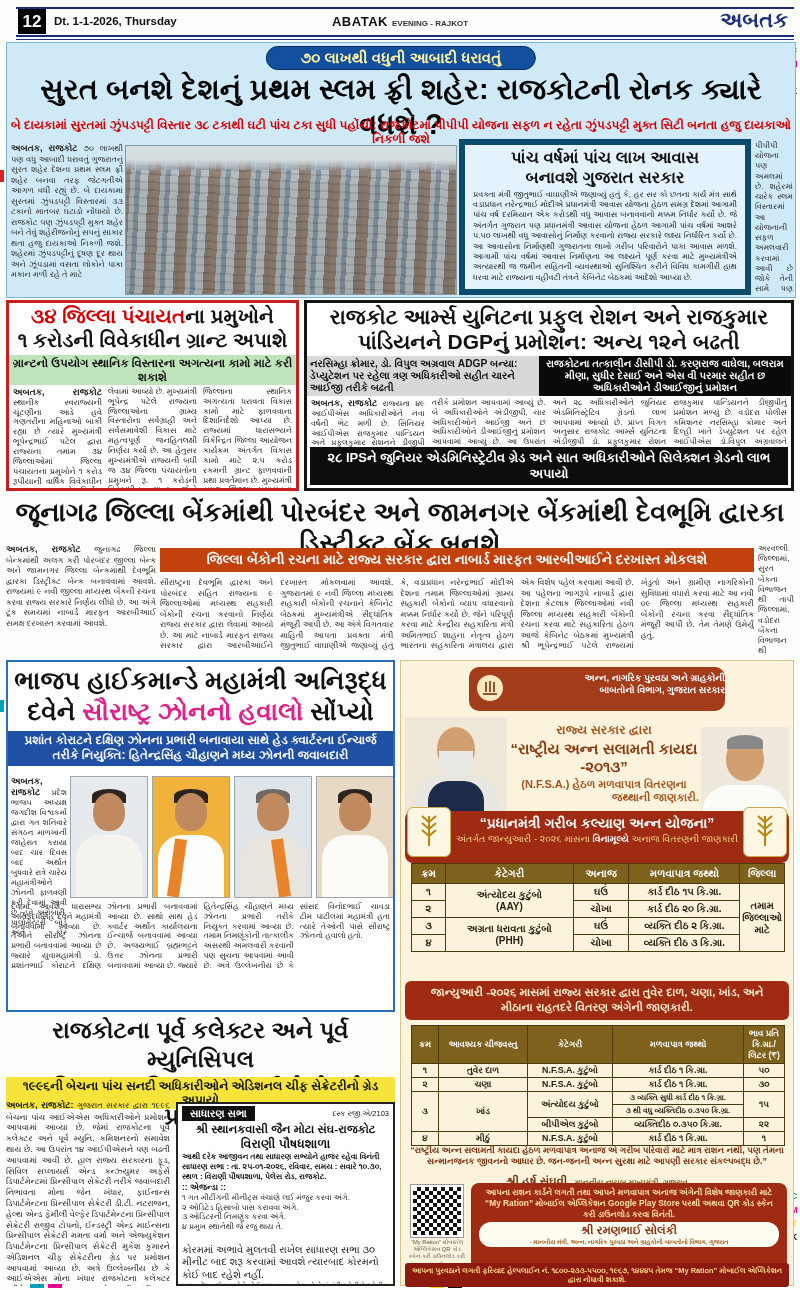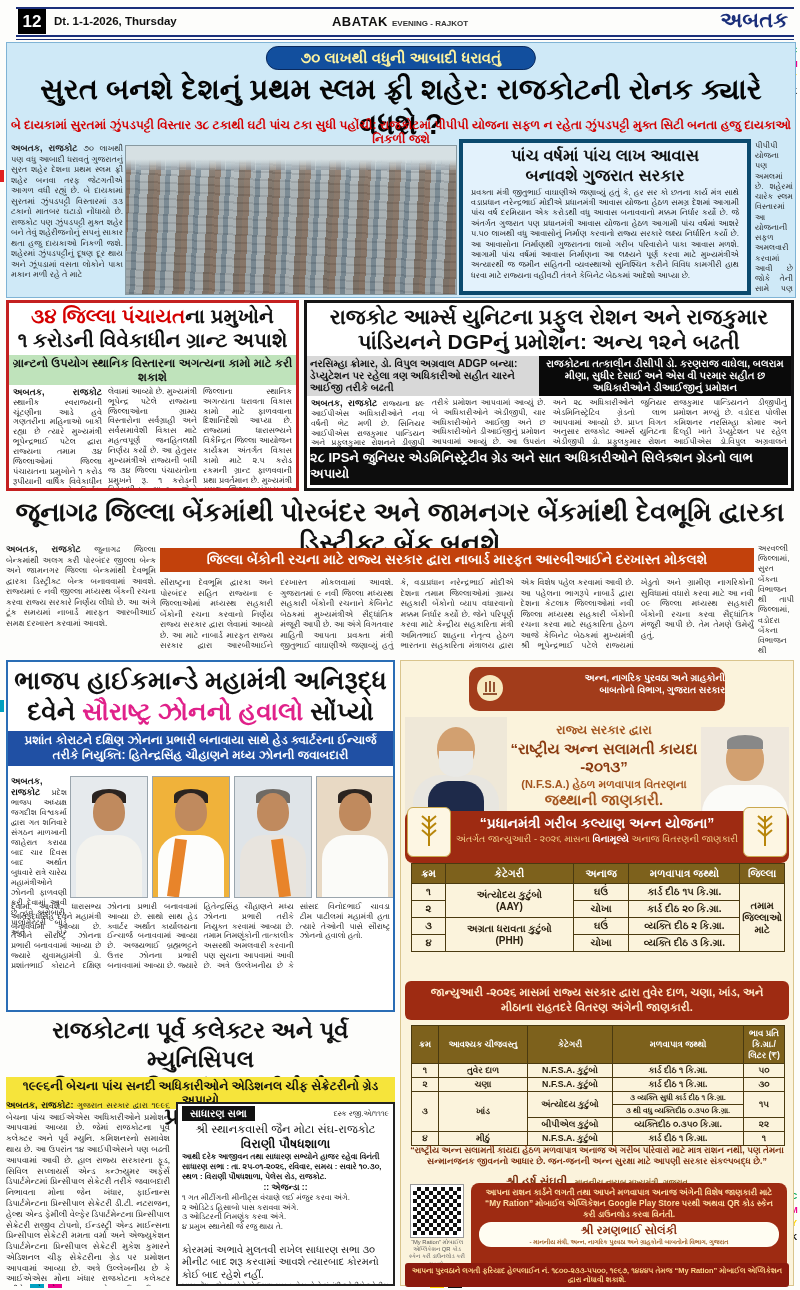--- a/index.html
+++ b/index.html
@@ -34,40 +34,40 @@
   #lead-colL{left:4px;top:100px;width:112px;height:150px;}
   #lead-colR{left:748px;top:98px;width:38px;height:152px;word-break:break-word;font-size:8px;}
   #photo-slum{left:118px;top:102px;width:330px;height:148px;border:1px solid #8899a0;
       background-image:
         repeating-linear-gradient(93deg, rgba(125,86,60,.55) 0 6px, rgba(168,176,180,.5) 6px 11px, rgba(88,110,128,.45) 11px 16px, rgba(198,203,206,.4) 16px 24px, rgba(104,74,52,.5) 24px 30px),
         repeating-linear-gradient(3deg, rgba(30,35,40,.22) 0 2px, transparent 2px 8px),
         linear-gradient(180deg,#c9d4d8 0,#b7c2c6 12%,#9aa4a6 28%,#8f989a 100%);}
   #photo-sky{left:0;top:0;right:0;height:24px;
       background:linear-gradient(180deg,#d6e0e3 55%,rgba(214,224,227,0)),
                  repeating-linear-gradient(90deg, rgba(130,140,150,.55) 0 9px, rgba(214,224,227,.2) 9px 15px);}
-  #inset{left:452px;top:96px;width:292px;height:156px;background:#e3f2fc;border:4px solid #0c4a6e;padding:3px 8px;box-sizing:border-box;}
+  #inset{left:452px;top:96px;width:292px;height:156px;background:#e3f2fc;border:6px solid #0c4a6e;padding:3px 8px;box-sizing:border-box;}
   #inset h3{margin:0;font-size:16.5px;line-height:1.2;text-align:center;}
   #inset .body{font-size:8px;line-height:1.3;margin-top:2px;}
 
   
   #grant{left:6px;top:300px;width:293px;height:191px;border:3px solid #c42020;background:#fff;box-sizing:border-box;}
   #grant .h{font-size:20px;font-weight:bold;text-align:center;line-height:1.22;margin-top:1px;}
   #grant .h .red{color:#d40000;}
   #grant .sub{background:#bfe3bb;font-size:11.6px;font-weight:bold;text-align:center;margin-top:2px;padding:1px 2px;}
   #grant .body{column-count:3;column-gap:6px;font-size:8.1px;line-height:1.22;height:110px;padding:2px 4px;overflow:hidden;text-align:justify;}
 
   
   #dgp{left:304px;top:300px;width:490px;height:191px;border:3px solid #151515;background:#fff;box-sizing:border-box;}
   #dgp .h{font-size:21px;font-weight:bold;text-align:center;line-height:1.2;margin-top:1px;}
   #dgp .subrow{display:flex;margin-top:2px;}
   #dgp .subL{width:232px;background:#d8d8d8;font-size:10.2px;font-weight:bold;padding:2px 3px;box-sizing:border-box;}
   #dgp .subR{flex:1;background:#0a0a0a;color:#fff;font-size:10.2px;font-weight:bold;padding:2px 4px;text-align:center;}
   #dgp .body{column-count:4;column-gap:7px;font-size:7.9px;line-height:1.22;height:58px;margin:2px 4px;overflow:hidden;text-align:justify;}
   #dgp .strip{position:absolute;left:3px;right:3px;bottom:3px;background:#0d0d0d;color:#fff;
-              font-size:13px;font-weight:bold;text-align:left;padding:3px 0;}
+              font-size:13px;font-weight:bold;text-align:center;padding:3px 0;}
 
   
   #bank-headline{top:497px;left:4px;right:4px;font-size:26px;font-weight:bold;text-align:center;}
   #bank-colL{left:6px;top:544px;width:150px;height:110px;}
   #bank-band{left:160px;top:548px;width:594px;height:24px;background:#c2410c;color:#fff;
              font-size:13.5px;font-weight:bold;text-align:center;line-height:24px;}
   #bank-colR{left:758px;top:544px;width:36px;height:110px;word-break:break-word;font-size:8px;}
   #bank-body{left:160px;top:578px;width:594px;height:76px;column-count:5;column-gap:7px;overflow:hidden;}
 
   
@@ -85,23 +85,23 @@
 
   
   #ias-h{left:6px;top:1016px;width:389px;font-size:23px;font-weight:bold;text-align:center;line-height:1.25;}
   #ias-sub{left:6px;top:1077px;width:389px;background:#f6e43b;font-size:12.3px;font-weight:bold;text-align:center;padding:2px 0;box-sizing:border-box;}
   #ias-body{left:6px;top:1100px;width:164px;height:186px;font-size:8.3px;line-height:1.3;}
 
   
   #jain{left:176px;top:1102px;width:219px;height:184px;border:2px solid #222;background:#fff;box-sizing:border-box;padding:2px 4px;font-size:8px;line-height:1.25;}
   #jain .tag{display:inline-block;background:#111;color:#fff;font-size:10.5px;font-weight:bold;padding:1px 8px;}
   #jain .reg{float:right;font-size:7.5px;margin-top:3px;}
-  #jain .t1{font-size:11.5px;font-weight:normal;text-align:center;margin-top:1px;}
+  #jain .t1{font-size:11.5px;font-weight:bold;text-align:center;margin-top:1px;}
   #jain .t2{font-size:12.5px;font-weight:bold;text-align:center;}
-  #jain .agT{font-weight:bold;text-align:center;font-size:8.5px;margin-top:1px;}
+  #jain .agT{font-weight:bold;font-size:8.5px;margin-top:1px;}
   #jain .ag{font-size:7.8px;}
   #jain .nb{font-weight:normal;font-size:10px;margin-top:12px;}
   #jain .nt{font-size:7.1px;margin-top:1px;}
   #jain .sig{font-weight:bold;font-size:8px;text-align:right;}
 
   
   #ad{left:400px;top:660px;width:394px;height:626px;background:#fbf3dc;border:1px solid #d9c48d;box-sizing:border-box;}
   #ad .dept{position:absolute;left:50%;transform:translateX(-50%);top:6px;width:256px;height:44px;background:#a23c1b;
             border-radius:10px;color:#fff;text-align:right;font-size:9.4px;font-weight:bold;line-height:1.3;padding-top:5px;box-sizing:border-box;}
   .emblem{position:absolute;left:8px;top:8px;width:26px;height:26px;border-radius:50%;background:#f7e9c0;}
@@ -110,21 +110,21 @@
   #patel{right:4px;top:66px;width:88px;height:120px;background:#efe8dd;}
   .m-head{position:absolute;left:50%;top:10px;transform:translateX(-50%);width:38px;height:44px;border-radius:50% 50% 48% 48%;background:#d2a070;}
   .m-beard{position:absolute;left:50%;top:34px;transform:translateX(-50%);width:34px;height:26px;border-radius:0 0 50% 50%;background:#e9e9e6;}
   .m-torso{position:absolute;left:50%;top:58px;transform:translateX(-50%);width:86px;height:72px;border-radius:28px 28px 0 0;background:#e8e6e0;}
   .m-vest{position:absolute;left:50%;top:64px;transform:translateX(-50%);width:56px;height:66px;border-radius:20px 20px 0 0;background:#1e2a4a;}
   .g-hair{position:absolute;left:50%;top:8px;transform:translateX(-50%);width:36px;height:14px;border-radius:50% 50% 0 0;background:#888;}
   #ad .intro{position:absolute;left:108px;right:94px;top:62px;text-align:center;color:#a3541f;font-weight:bold;}
   #ad .intro .l1{font-size:12.5px;}
   #ad .intro .l2{font-size:15px;color:#8a3a10;line-height:1.2;margin-top:2px;}
   #ad .intro .l3{font-size:11px;margin-top:2px;}
-  #ad .intro .l4{font-size:15px;}
+  #ad .intro .l4{font-size:11px;text-align:right;}
   #ad .band1{position:absolute;left:4px;right:4px;top:150px;height:52px;background:#9e2b12;border-radius:8px;color:#fff;text-align:center;}
   #ad .band1 .t{font-size:14px;font-weight:bold;margin-top:4px;}
   #ad .band1 .s{font-size:9.4px;color:#f7d98e;margin-top:1px;}
   #ad .band1 .s .em{color:#fff;font-weight:bold;}
   .wheatbox{position:absolute;top:-4px;width:42px;height:48px;background:#fdf6e3;border-radius:6px;border:1px solid #caa84e;text-align:center;}
   table.adtab{border-collapse:collapse;width:374px;background:#fbf3dc;}
   table.adtab th{background:#7d611c;color:#fff;font-size:10.5px;font-weight:bold;border:1.5px solid #4a3a10;padding:3px 2px;}
   table.adtab td{border:1.5px solid #4a3a10;font-size:10px;font-weight:bold;color:#2a2010;text-align:center;padding:2px 2px;}
   #table2 th{font-size:8.6px;padding:2px 1px;}
   #table2 td{font-size:8.8px;padding:1px 1px;}
@@ -284,21 +284,21 @@
 </div>
 <div class="abs" id="ias-sub">૧૯૯૬ની બેચના પાંચ સનદી અધિકારીઓને એડિશનલ ચીફ સેક્રેટરીનો ગ્રેડ અપાયો</div>
 <div class="abs j clip" id="ias-body">
   <span class="dateline">અબતક, રાજકોટ:</span>
   <span>ગુજરાત સરકાર દ્વારા ૧૯૯૬ બેચના પાંચ આઈએએસ અધિકારીઓને પ્રમોશન આપવામાં આવ્યા છે. જેમાં રાજકોટના પૂર્વ કલેક્ટર અને પૂર્વ મ્યુનિ. કમિશનરનો સમાવેશ થાય છે. આ ઉપરાંત ૧૪ આઈપીએસને પણ બઢતી આપવામાં આવી છે. હાલ રાજ્ય સરકારના ફૂડ, સિવિલ સપ્લાયર્સ એન્ડ કન્ઝ્યુમર અફેર્સ ડિપાર્ટમેન્ટમાં પ્રિન્સીપાલ સેક્રેટરી તરીકે જવાબદારી નિભાવતા મોના જેન ખંધાર, ફાઈનાન્સ ડિપાર્ટમેન્ટના પ્રિન્સીપાલ સેક્રેટરી ડી.ટી. નટરાજન, હેલ્થ એન્ડ ફેમીલી વેલ્ફેર ડિપાર્ટમેન્ટના પ્રિન્સીપાલ સેક્રેટરી રાજીવ ટોપનો, ઈન્ડસ્ટ્રી એન્ડ માઈન્સના પ્રિન્સીપાલ સેક્રેટરી મમતા વર્મા અને એજ્યુકેશન ડિપાર્ટમેન્ટના પ્રિન્સીપાલ સેક્રેટરી મુકેશ કુમારને એડિશનલ ચીફ સેક્રેટરીના ગ્રેડ પર પ્રમોશન આપવામાં આવ્યા છે. અત્રે ઉલ્લેખનીય છે કે આઈએએસ મોના ખંધાર રાજકોટના કલેક્ટર તરીકે અને મુકેશ કુમાર રાજકોટ મ્યુનિ. કમિશનર તરીકે ફરજ બજાવી ચુક્યા છે.</span>
 </div>
 
 <div class="abs clip" id="jain">
   <div>
     <span class="tag">સાધારણ સભા</span>
-    <span class="reg">દસ્ક રજી.એ/૧૧૧૯</span>
+    <span class="reg">દસ્ક રજી.એ/2103</span>
   </div>
   <div class="t1">શ્રી સ્થાનકવાસી જૈન મોટા સંઘ-રાજકોટ</div>
   <div class="t2">વિરાણી પૌષધશાળા</div>
   <div class="b" style="font-size:7.8px;">આથી દરેક આજીવન તથા સાધારણ સભ્યોને હાજર રહેવા વિનંતી</div>
   <div class="b" style="font-size:7.8px;">સાધારણ સભા : તા. ૨૫-૦૧-૨૦૨૬, રવિવાર, સમય : સવારે ૧૦.૩૦, સ્થળ : વિરાણી પૌષધશાળા, પેલેસ રોડ, રાજકોટ.</div>
   <div class="agT">:: એજન્ડા ::</div>
   <div class="ag">૧   ગત મીટીંગની મીનીટ્સ વંચાણે લઈ મંજુર કરવા અંગે.</div>
   <div class="ag">૨   ઓડિટેડ હિસાબો પાસ કરાવવા અંગે.</div>
   <div class="ag">૩   ઓડિટરની નિમણુંક કરવા અંગે.</div>
   <div class="ag">૪   પ્રમુખ સ્થાનેથી જે રજુ થાય તે.</div>

